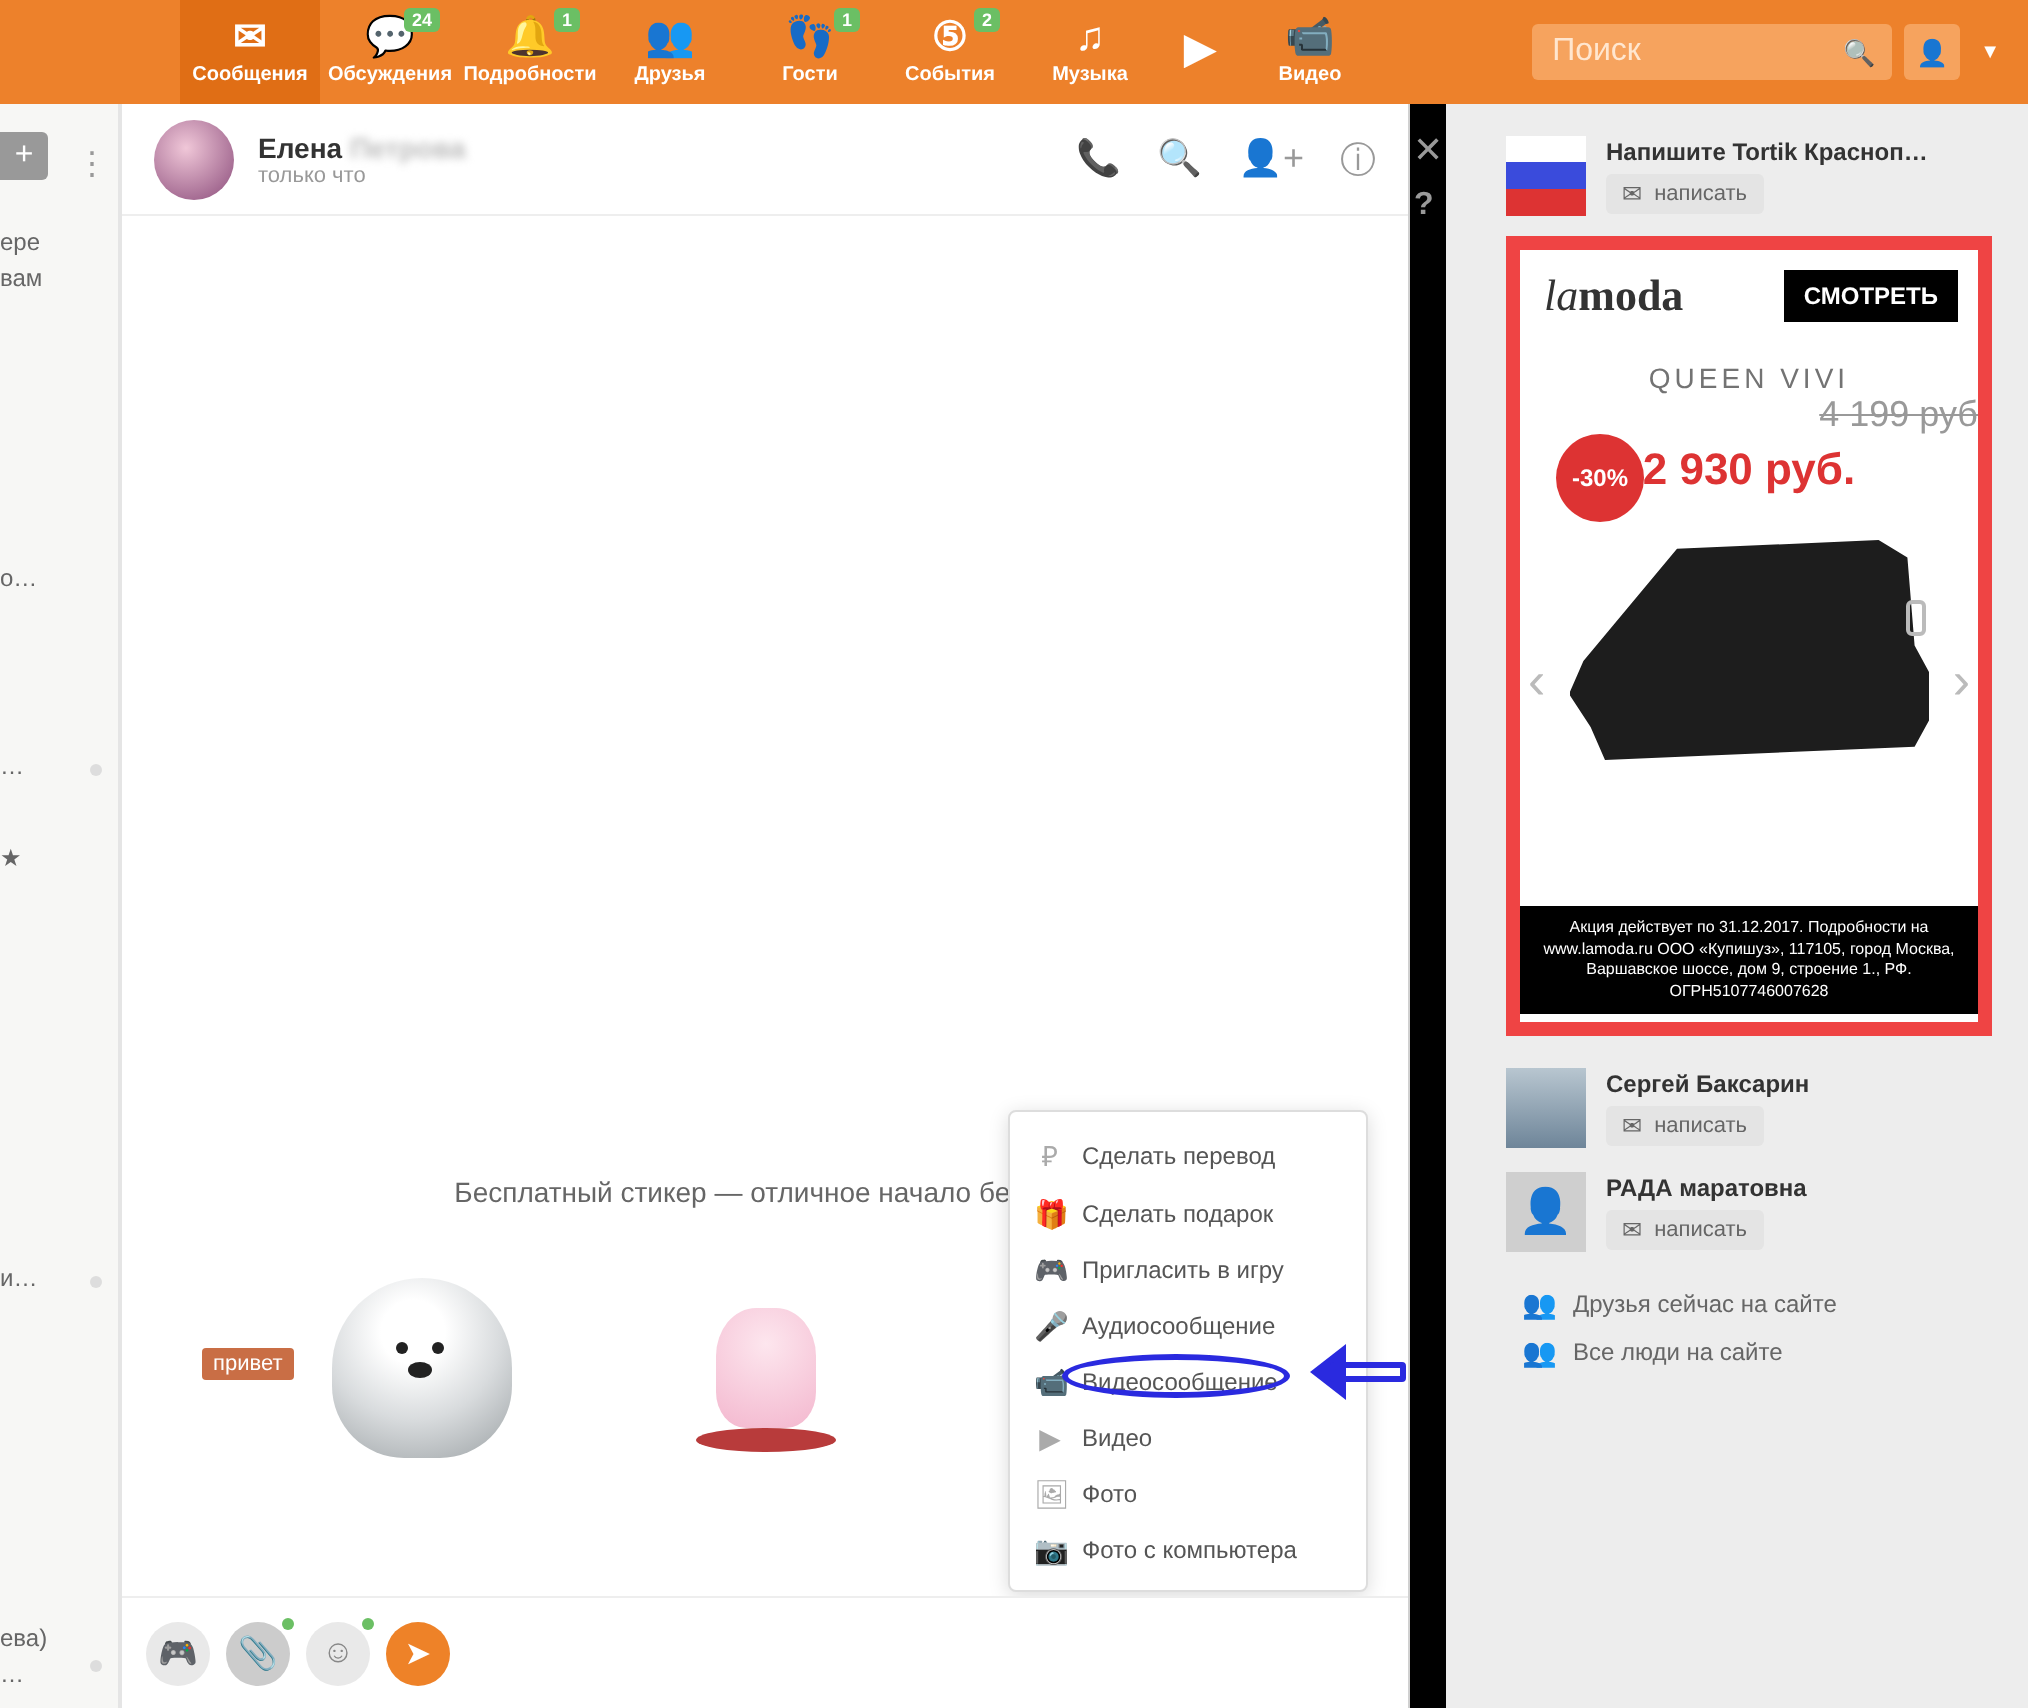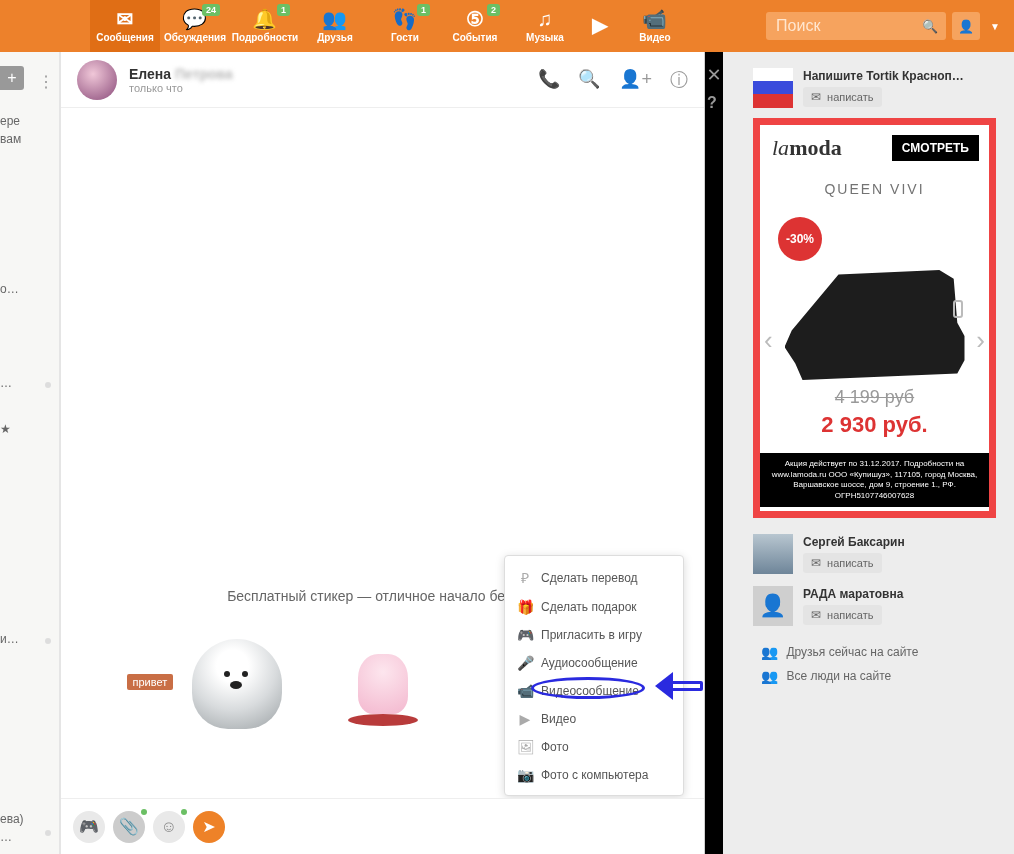--- a/index.html
+++ b/index.html
@@ -124,21 +124,21 @@
   .chat-header .actions { margin-left:auto; display:flex; gap:18px; color:#999; font-size:18px; }
   .chat-body {
     height:690px;
     position:relative;
     overflow:hidden;
   }
   .intro-text { text-align:center; color:#666; font-size:14px; margin-top:480px; }
   .stickers-row {
     display:flex;
     justify-content:center;
-    gap:46px;
+    gap:72px;
     margin-top:30px;
   }
   .sticker { width:100px; height:100px; display:flex; align-items:center; justify-content:center; position:relative; }
   .bear {
     width:90px; height:90px; border-radius:50% 50% 40% 40%;
     background: radial-gradient(circle at 45% 30%, #ffffff 20%, #d8dbdd 55%, #9aa0a3);
     position:relative;
   }
   .bear::before, .bear::after {
     content:""; position:absolute; width:6px; height:6px; background:#222; border-radius:50%;
@@ -281,21 +281,21 @@
   }
   .ad .shoe .boot{
     position:absolute; left:0; top:0; width:180px; height:110px;
     background:#1d1d1d;
     clip-path: polygon(6% 85%, 0% 70%, 4% 55%, 30% 4%, 86% 0%, 94% 8%, 96% 48%, 100% 60%, 100% 82%, 96% 94%, 10% 100%);
     border-radius:10px;
   }
   .ad .shoe .buckle{ position:absolute; right:2px; top:30px; width:10px; height:18px; border:2px solid #bbb; border-radius:3px;}
   .ad .nav-arr { position:absolute; top:200px; font-size:26px; color:#bbb; cursor:pointer;}
   .ad .nav-arr.l{ left:4px;} .ad .nav-arr.r{ right:4px;}
-  .ad .old-price{ text-align:center; margin-top:190px; color:#999; font-size:18px; text-decoration:line-through;}
+  .ad .old-price{ text-align:right; color:#999; font-size:18px; text-decoration:line-through;}
   .ad .new-price{ text-align:center; color:#d33; font-size:22px; font-weight:bold; margin-top:4px;}
   .ad .legal{ background:#000; color:#fff; font-size:8px; padding:6px; text-align:center; line-height:1.3; position:absolute; bottom:4px; left:0; right:0;}
 
   .right-links { padding:8px 10px 8px 38px; font-size:12px; }
   .right-links .lk{ display:flex; align-items:center; gap:8px; color:#666; padding:4px 0; cursor:pointer;}
   .right-links .lk .ic{ color:#e87c2e; font-size:14px;}
 </style>
 </head>
 <body>
 

